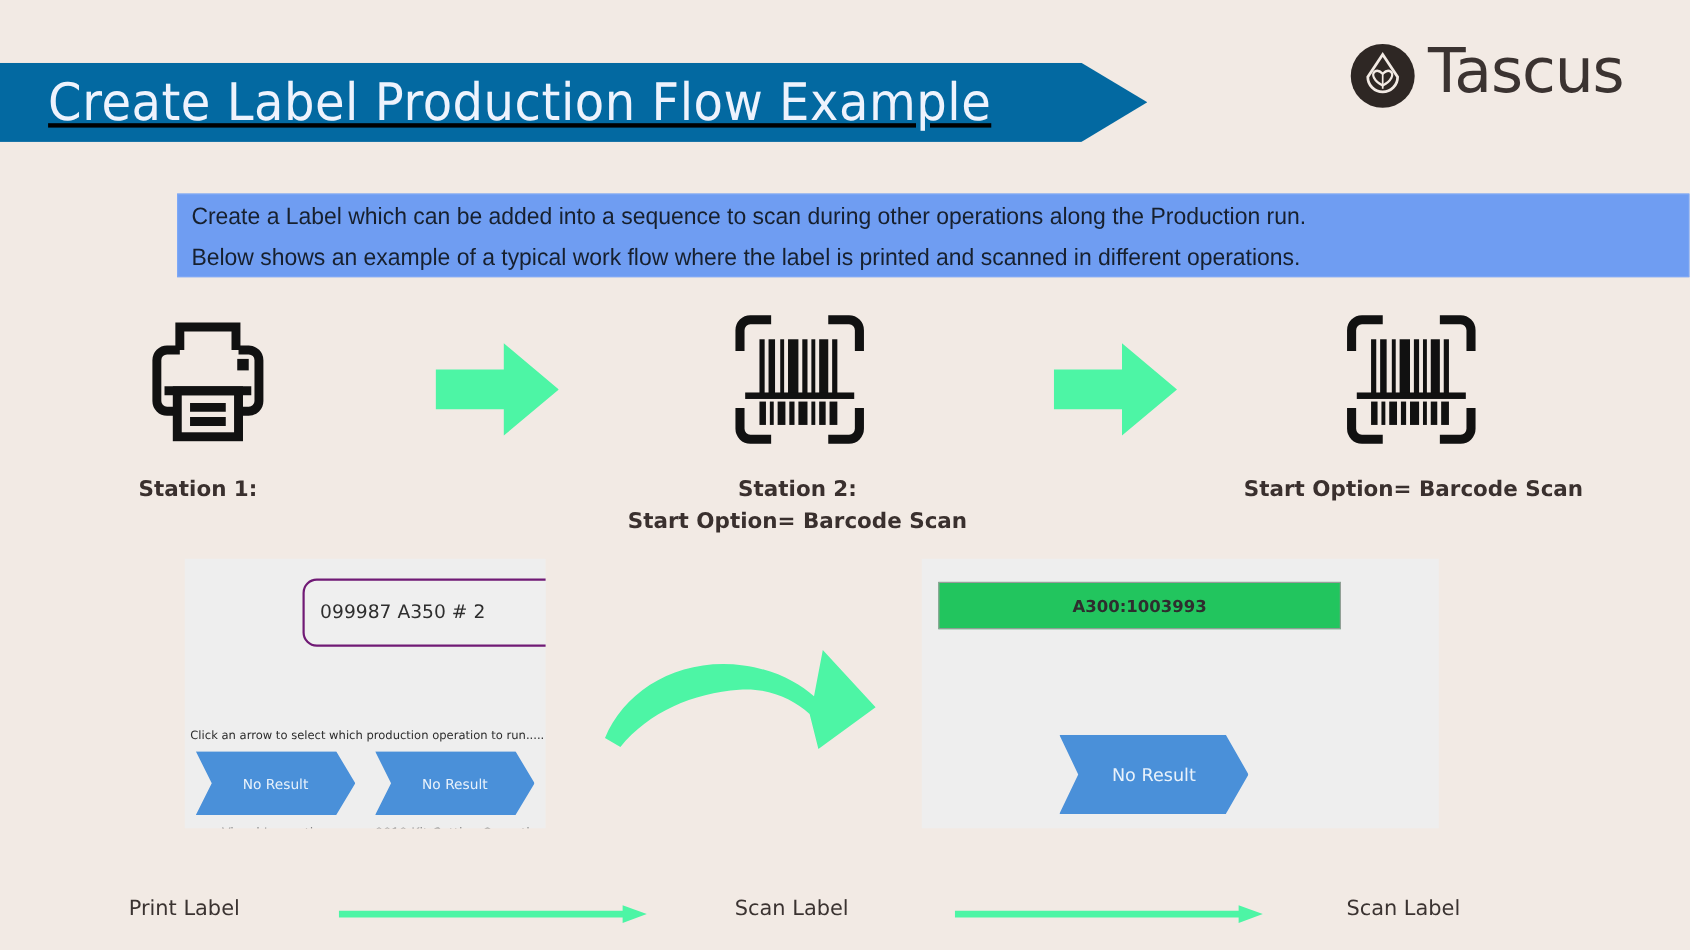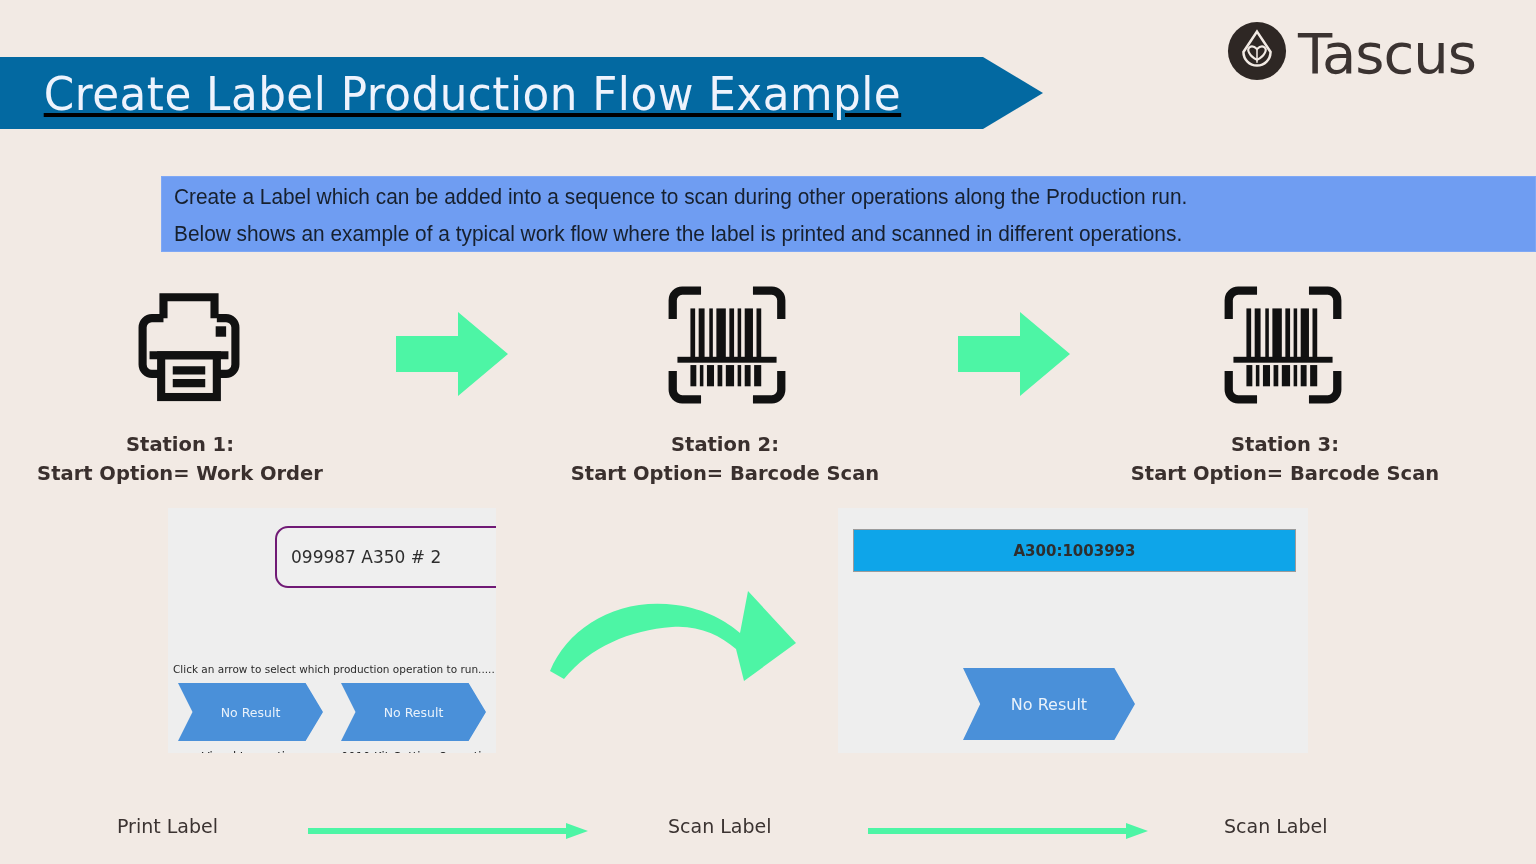--- a/index.html
+++ b/index.html
@@ -19,21 +19,21 @@
     clip-path: polygon(0 0, calc(100% - 60px) 0, 100% 50%, calc(100% - 60px) 100%, 0 100%);
     display: flex; align-items: center; text-decoration: underline;
   }
   .title-text {
     color: #eef3fd; font-size: 47px; letter-spacing: 0.5px;
     padding-left: 47px; font-weight: 400; white-space: nowrap;
     font-family: "DejaVu Sans", sans-serif; transform: scaleX(0.93); transform-origin: left center;
   }
 
   
-  .logo { position: absolute; right: 60px; top: 20px; display: flex; align-items: flex-end; gap: 10px; }
+  .logo { position: absolute; right: 60px; top: 38px; display: flex; align-items: flex-start; gap: 10px; }
   .logo-mark { width: 62px; height: 62px; }
   .logo-word { font-size: 56px; color: #3b3331; font-family: "DejaVu Sans", sans-serif;
                letter-spacing: -1px; line-height: 1; font-weight: 400; }
 
   
   .desc-band {
     position: absolute; left: 161px; top: 176px; width: 1375px; height: 76px;
     background: #6f9df2; border: 1px solid #7fa8f5;
     padding: 2px 10px 0 12px;
   }
@@ -80,22 +80,22 @@
   .chev {
     height: 58px; background: #4a90d9; color: #e9f2fb; font-size: 12.5px;
     display: flex; align-items: center; justify-content: center;
     font-family: "DejaVu Sans", sans-serif;
     clip-path: polygon(0 0, 88% 0, 100% 50%, 88% 100%, 0 100%, 10% 50%);
   }
   .chev-label { text-align: center; font-size: 11.5px; color: #222; margin-top: 9px;
                 font-family: "DejaVu Sans", sans-serif; white-space: nowrap; }
 
   .scan-input {
-    position: absolute; left: 15px; top: 21px; width: 443px; height: 43px;
-    background: #0ea5e9; border: 1px solid #9b9b9b;
+    position: absolute; left: 15px; top: 21px; width: 366px; height: 43px;
+    background: #22c55e; border: 1px solid #9b9b9b;
     display: flex; align-items: center; justify-content: center;
   }
   .scan-input span { font-size: 15px; color: #2e2e2e; font-weight: bold;
                      font-family: "DejaVu Sans", sans-serif; }
 
   .chev-big {
     position: absolute; left: 125px; top: 160px; width: 172px; height: 72px;
     background: #4a90d9; color: #e9f2fb; font-size: 16px;
     display: flex; align-items: center; justify-content: center;
     font-family: "DejaVu Sans", sans-serif;
@@ -213,28 +213,26 @@
       <rect x="49" y="67" width="7" height="18"></rect>
       <rect x="59" y="67" width="3" height="18"></rect>
       <rect x="65" y="67" width="5" height="18"></rect>
       <rect x="73" y="67" width="6" height="18"></rect>
       <rect x="8" y="60" width="84" height="5"></rect>
     </g>
   </svg>
 
   <div class="station-caption cap-1">
     <div class="line">Station 1:</div>
-    <div class="line">Start Option= Work Order</div>
   </div>
   <div class="station-caption cap-2">
     <div class="line">Station 2:</div>
     <div class="line">Start Option= Barcode Scan</div>
   </div>
   <div class="station-caption cap-3">
-    <div class="line">Station 3:</div>
     <div class="line">Start Option= Barcode Scan</div>
   </div>
 
   <div class="panel panel-left">
     <div class="wo-input">
       <span>099987 A350 # 2</span>
     </div>
     <div class="hint-text">Click an arrow to select which production operation to run.....</div>
     <div class="chev-row">
       <div class="chev-block">

